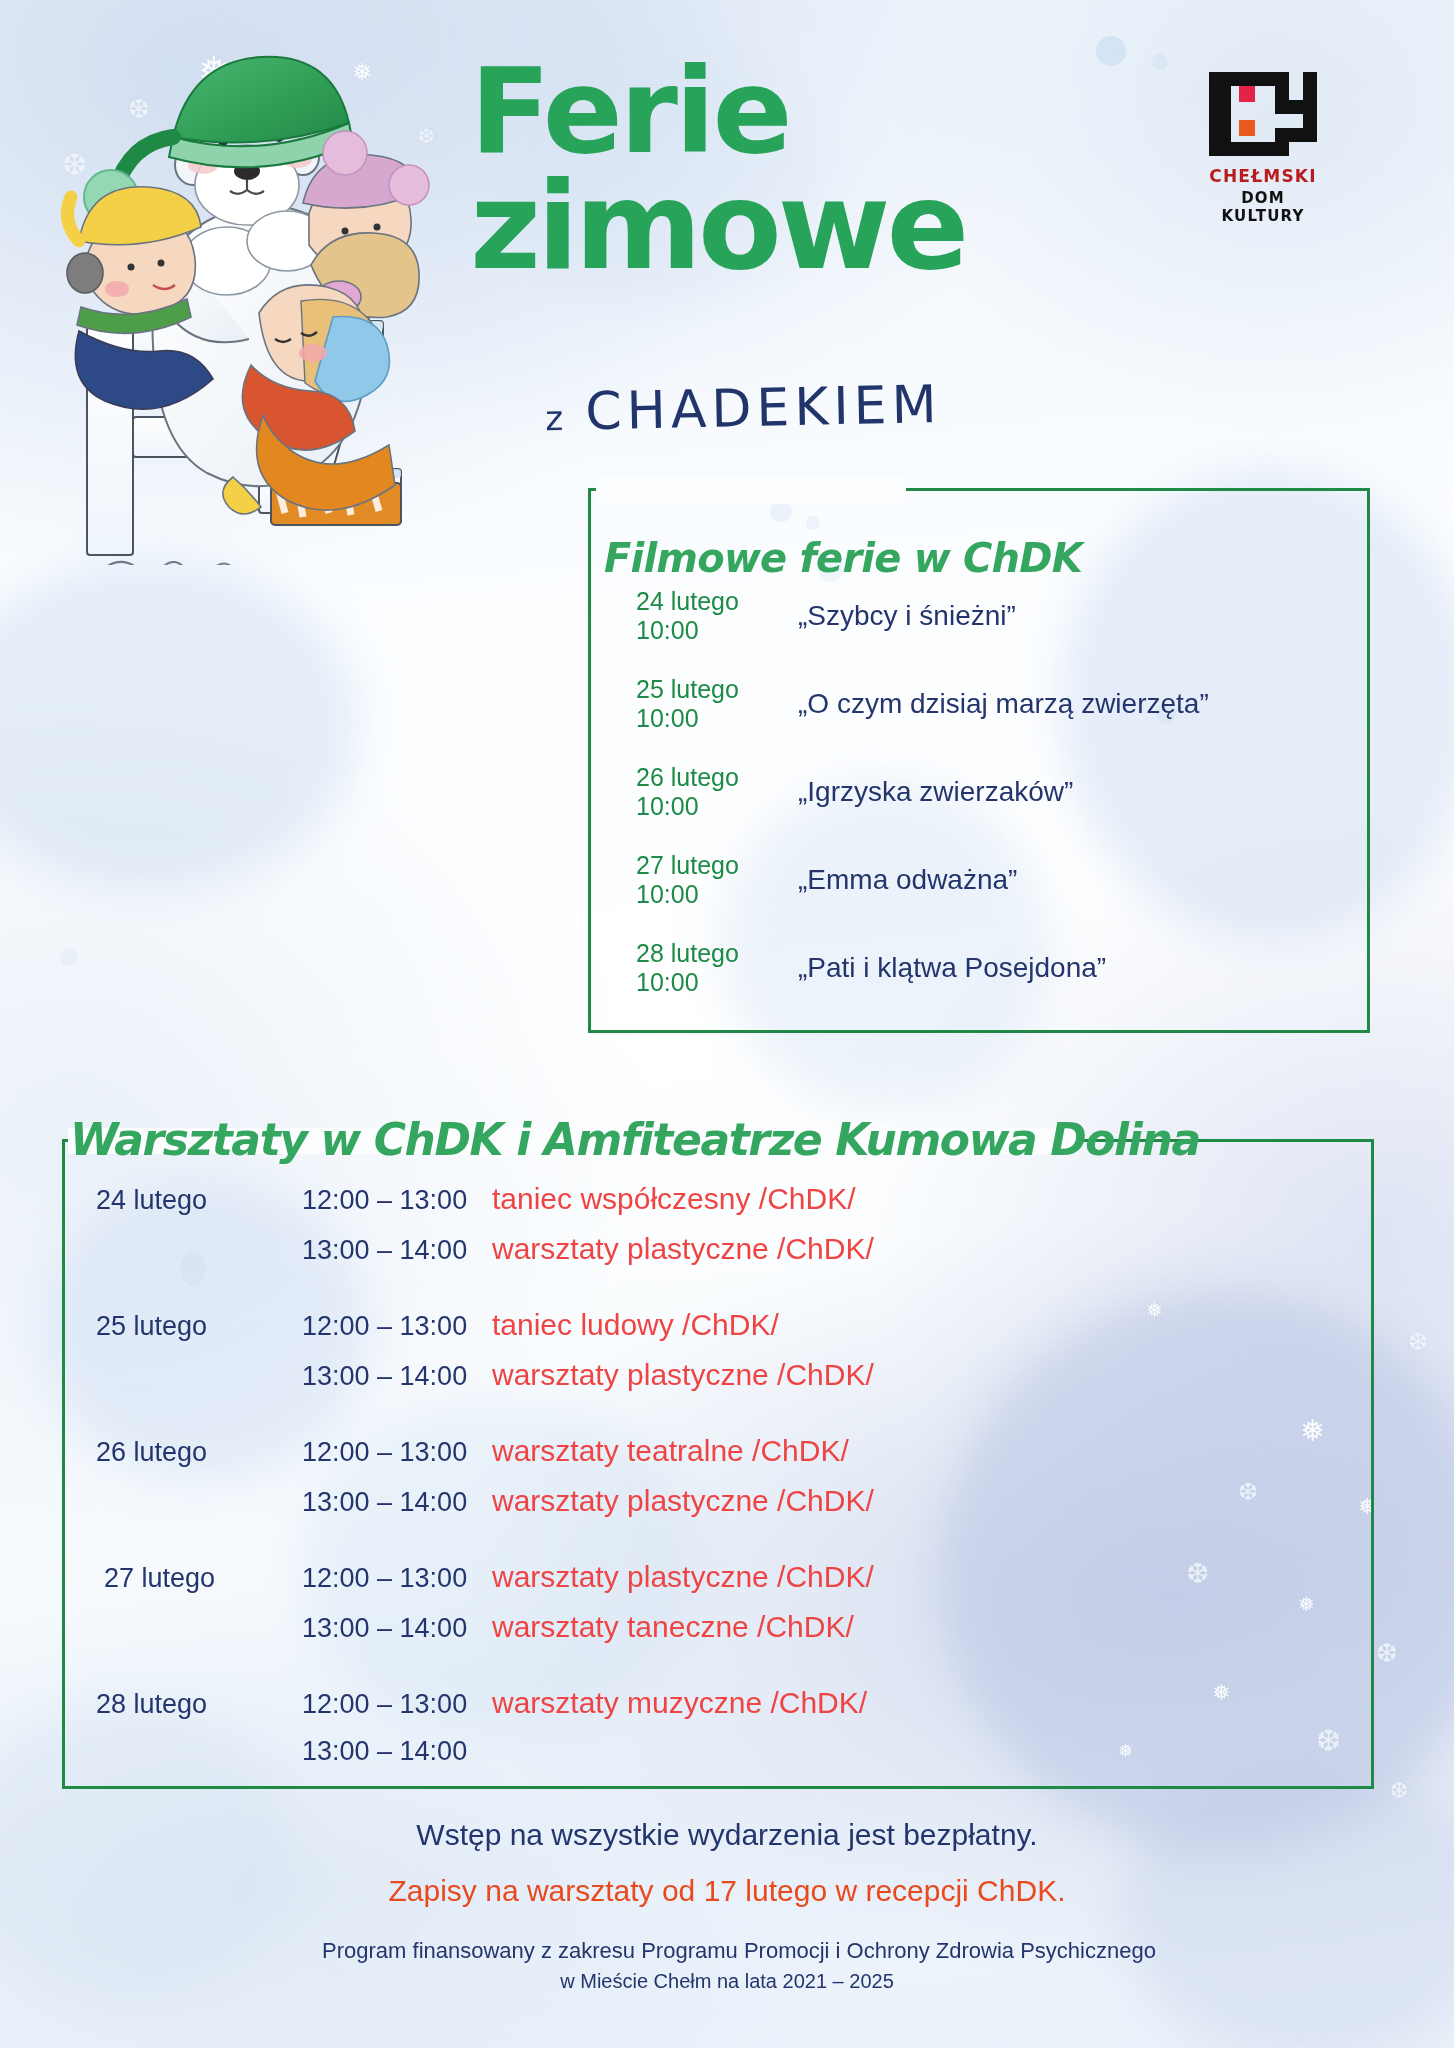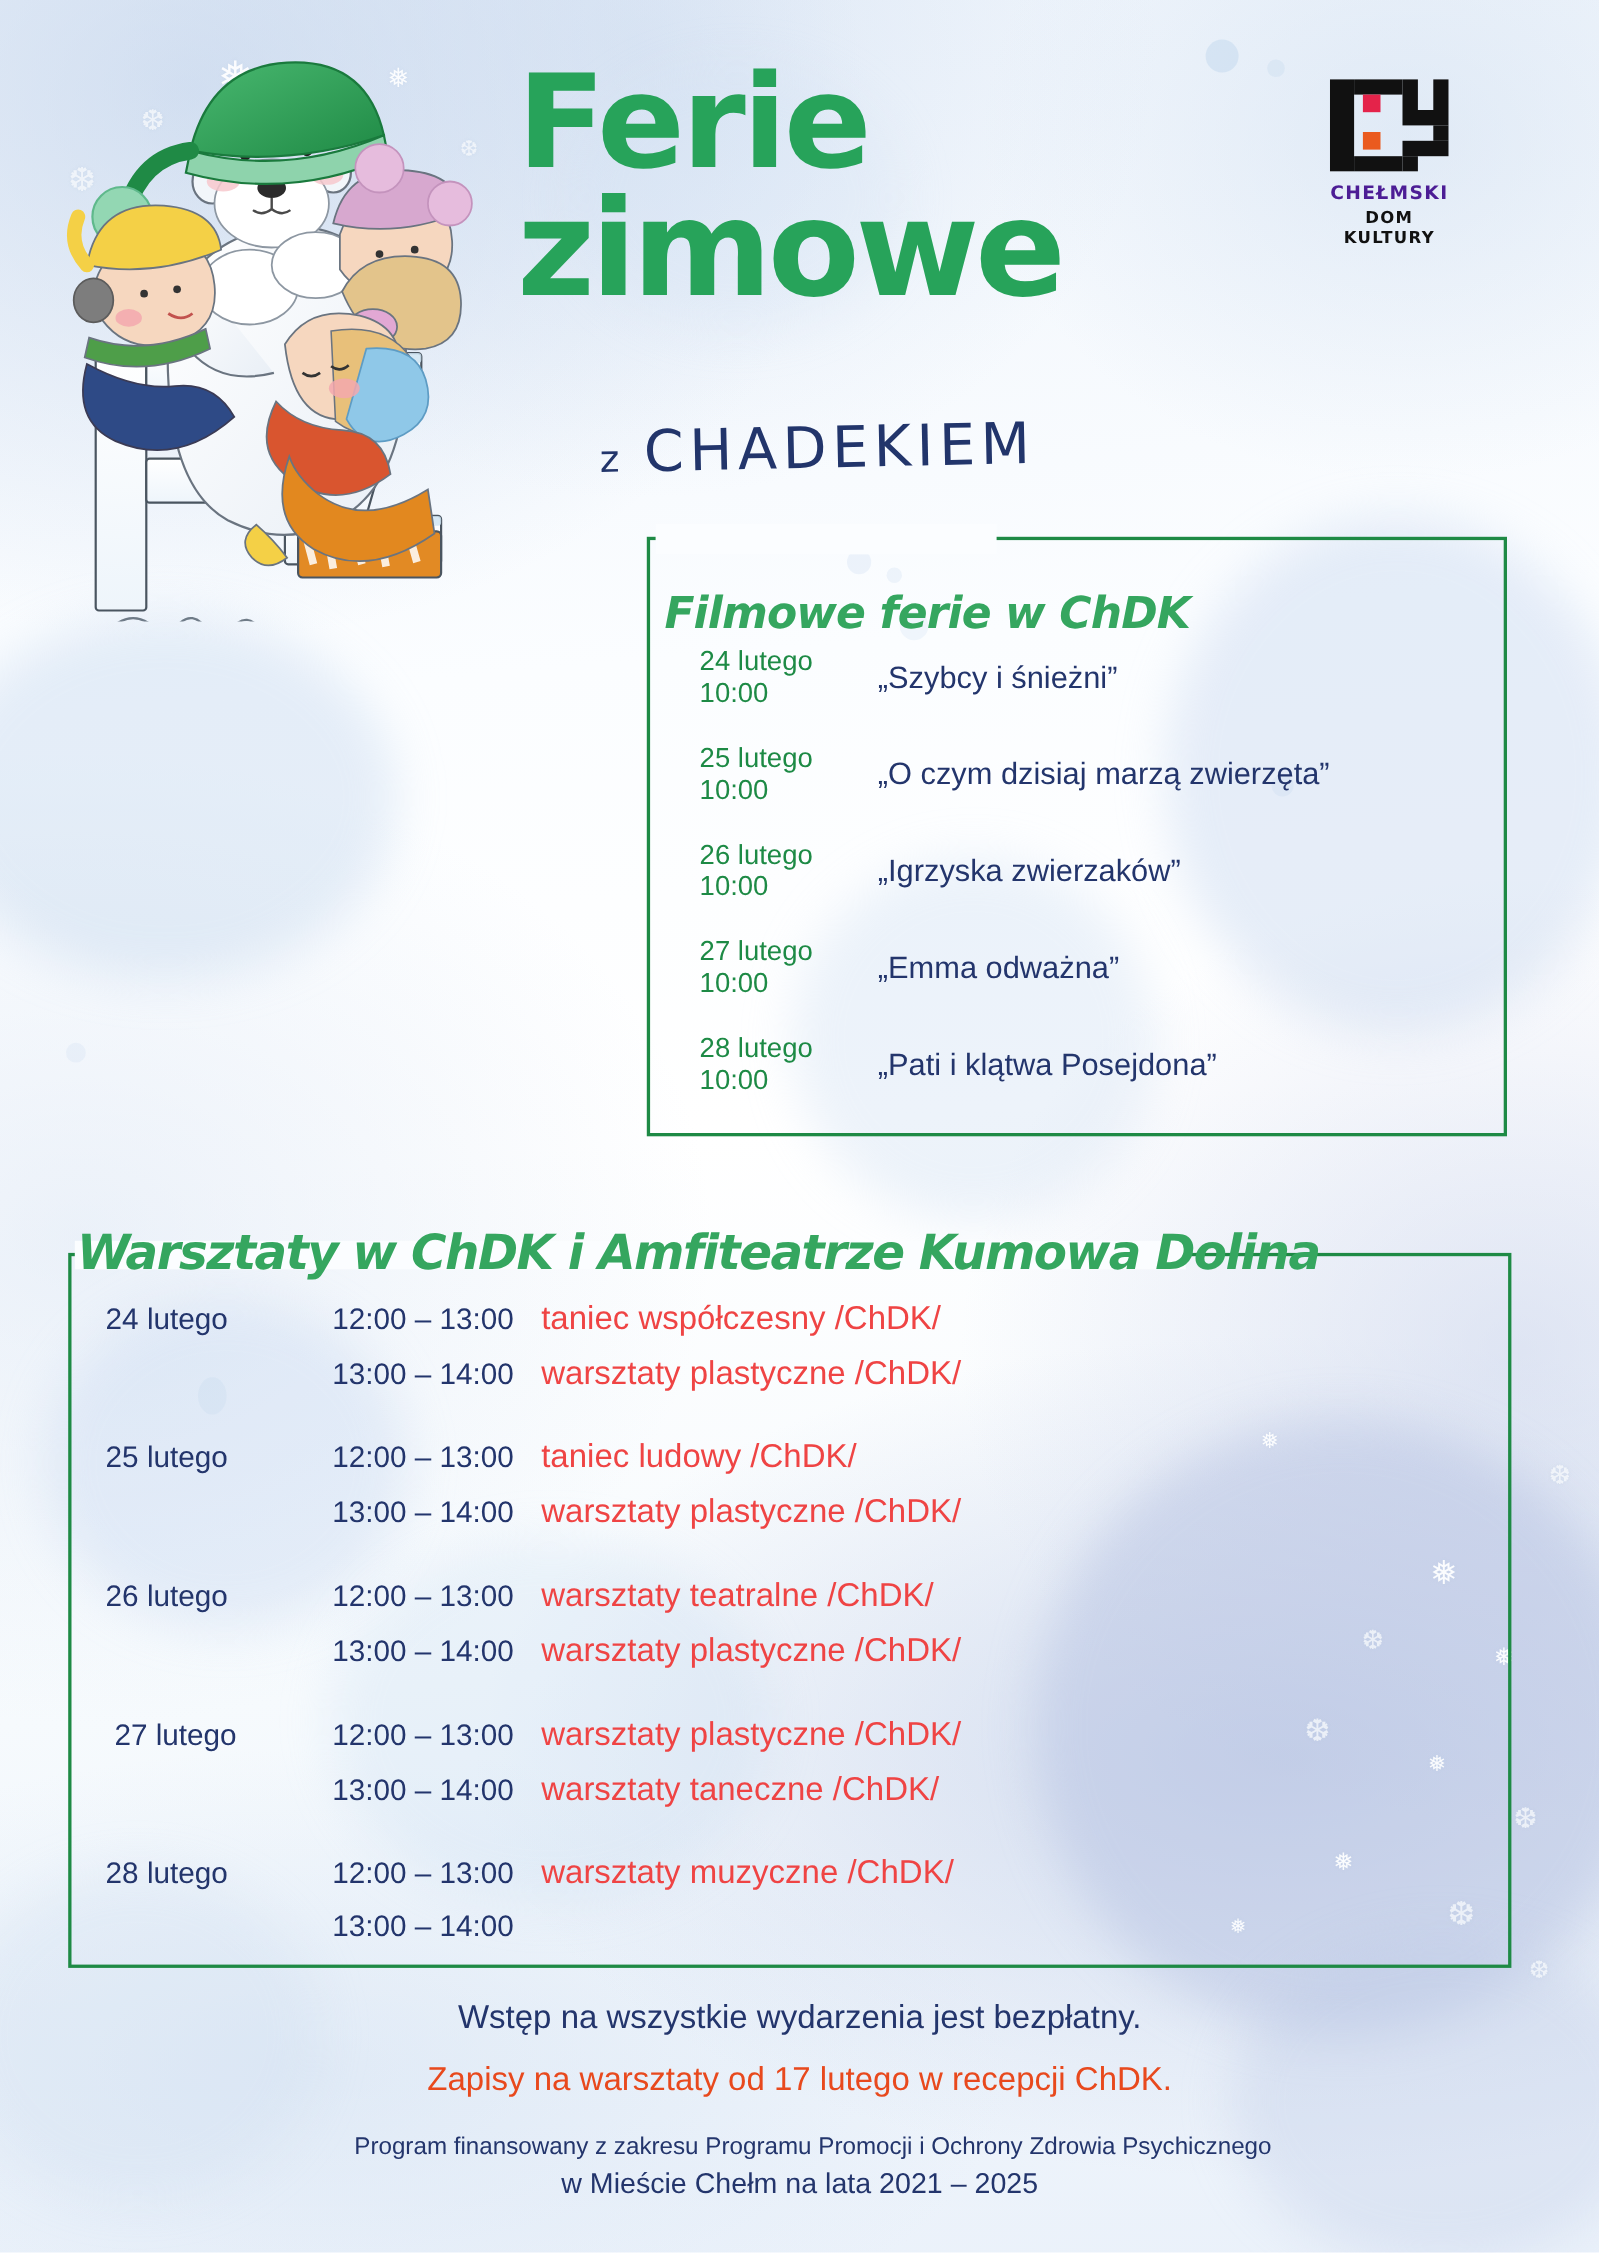--- a/index.html
+++ b/index.html
@@ -78,21 +78,21 @@
     transform:rotate(-1.2deg);
     font-weight:400;
   }
   .subtitle-hand .small { font-size:34px; letter-spacing:1px; }
 
   
   .logo { position:absolute; left:1203px; top:72px; width:120px; text-align:center; }
   .logo-mark { width:108px; height:84px; margin:0 auto; }
   .logo-text1 {
     font-family:"DejaVu Sans", sans-serif; font-weight:bold;
-    font-size:17px; letter-spacing:1.2px; color:#4c1d95; margin-top:10px;
+    font-size:17px; letter-spacing:1.2px; color:#b91c1c; margin-top:10px;
   }
   .logo-text2 {
     font-family:"DejaVu Sans", sans-serif; font-weight:bold;
     font-size:15px; letter-spacing:1.2px; color:#111; margin-top:3px;
   }
 
   
   .films-heading {
     position:absolute; left:604px; top:487px;
     font-family:"DejaVu Sans", sans-serif;
@@ -174,21 +174,21 @@
   .f-signup {
     color:#e8491d; font-size:30px; margin-top:22px;
     font-family:"Liberation Sans", sans-serif;
   }
   .f-fund1 {
     color:#23356c; font-size:22px; margin-top:30px;
     font-family:"Liberation Sans", sans-serif;
     padding-left:24px;
   }
   .f-fund2 {
-    color:#23356c; font-size:26px; margin-top:6px;
+    color:#23356c; font-size:20px; margin-top:6px;
     font-family:"Liberation Sans", sans-serif;
   }
 </style>
 </head>
 <body>
 
 <div id="poster">
 
   <div class="bg-layer bg-base"></div>
   <div class="blob b1"></div>

